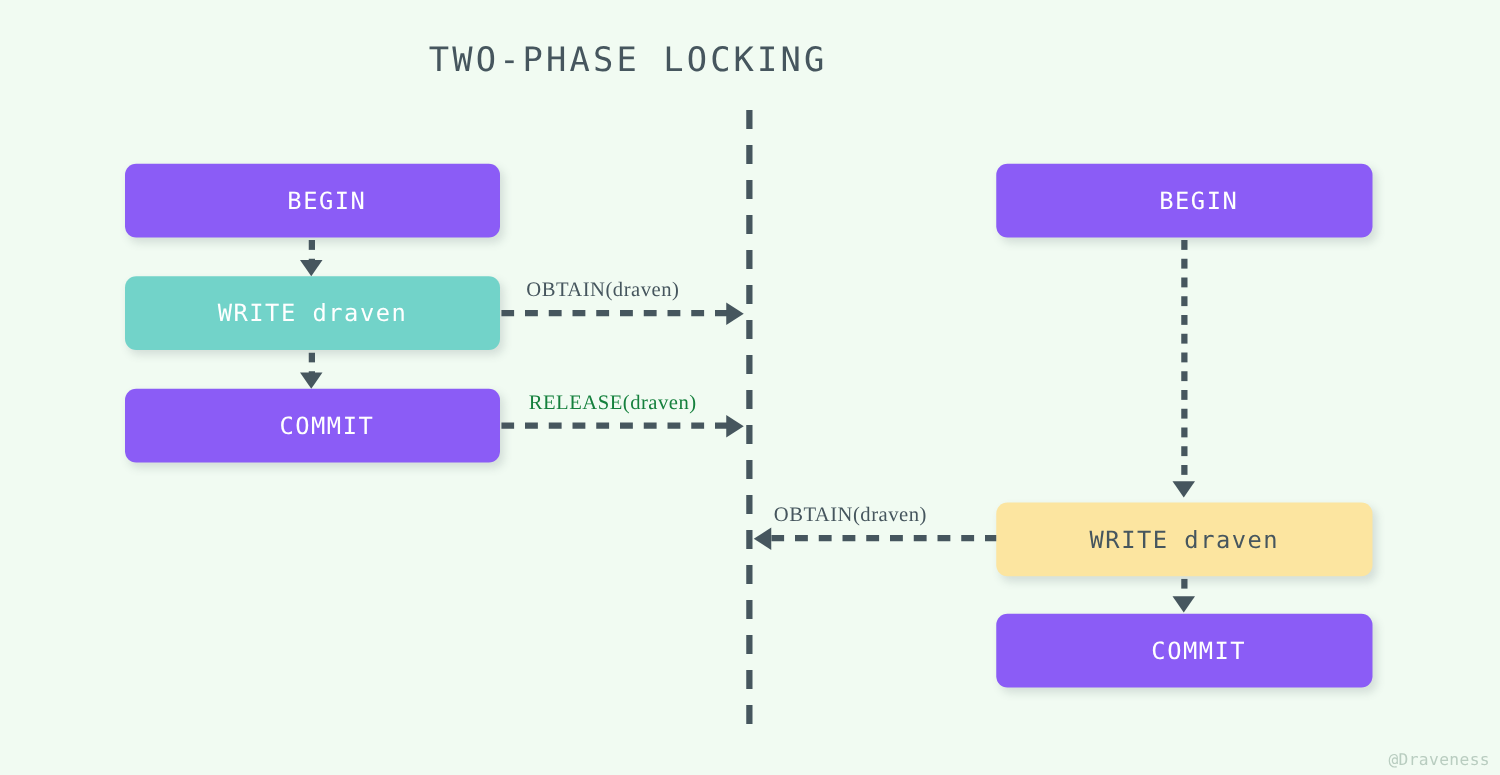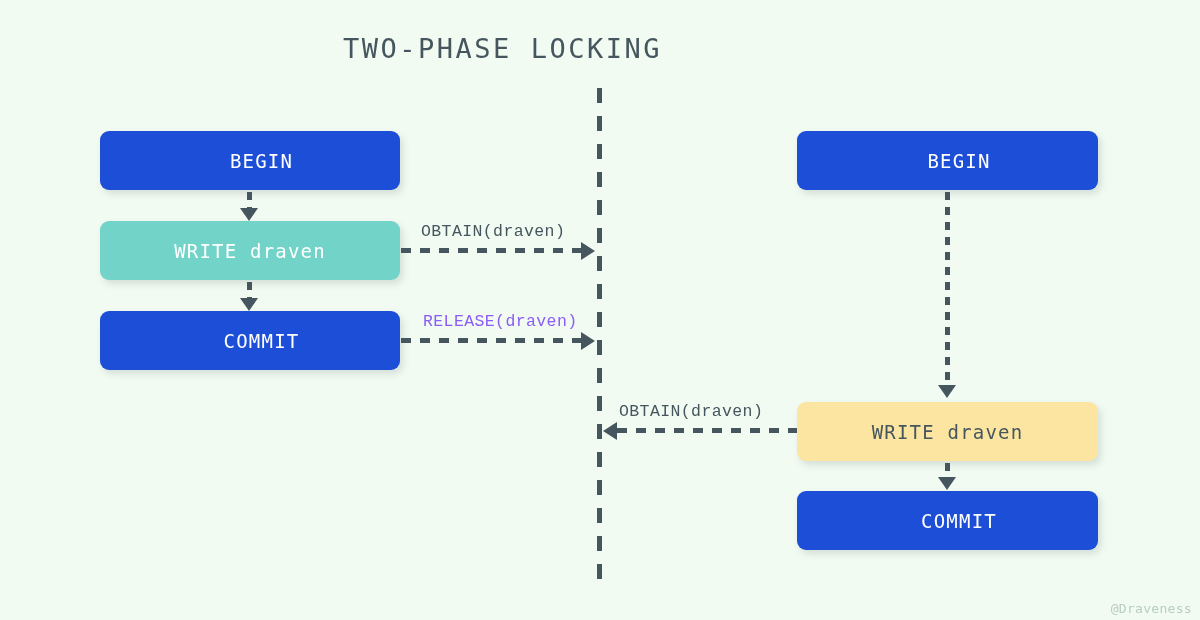--- a/index.html
+++ b/index.html
@@ -41,21 +41,21 @@
     display: flex;
     align-items: center;
     justify-content: center;
     font-size: 19px;
     letter-spacing: 1.2px;
     box-shadow: 3px 4px 7px rgba(70,86,94,0.17);
     white-space: pre;
     font-family: "DejaVu Sans Mono", "Liberation Mono", monospace;
   }
   .node.dark {
-    background: #1d4ed8;
+    background: #8b5cf6;
     color: #ffffff;
     padding-left: 23px;
   }
   .node.teal {
     background: #72d3c9;
     color: #ffffff;
   }
   .node.yellow {
     background: #fce5a0;
     color: #46565e;
@@ -120,24 +120,24 @@
     border-bottom: 9px solid transparent;
     border-right: 14px solid #46565e;
   }
 
   
   .msg-label {
     position: absolute;
     font-size: 16.5px;
     letter-spacing: 0.4px;
     white-space: pre;
-    font-family: Liberation Mono, monospace;
+    font-family: Liberation Serif, serif;
   }
   .msg-label.dark  { color: #46565e; }
-  .msg-label.teal  { color: #8b5cf6; }
+  .msg-label.teal  { color: #15803d; }
 
   
   .watermark {
     position: absolute;
     right: 8px;
     bottom: 4px;
     font-size: 13px;
     color: #b9cdc0;
     letter-spacing: 0.3px;
     white-space: pre;

